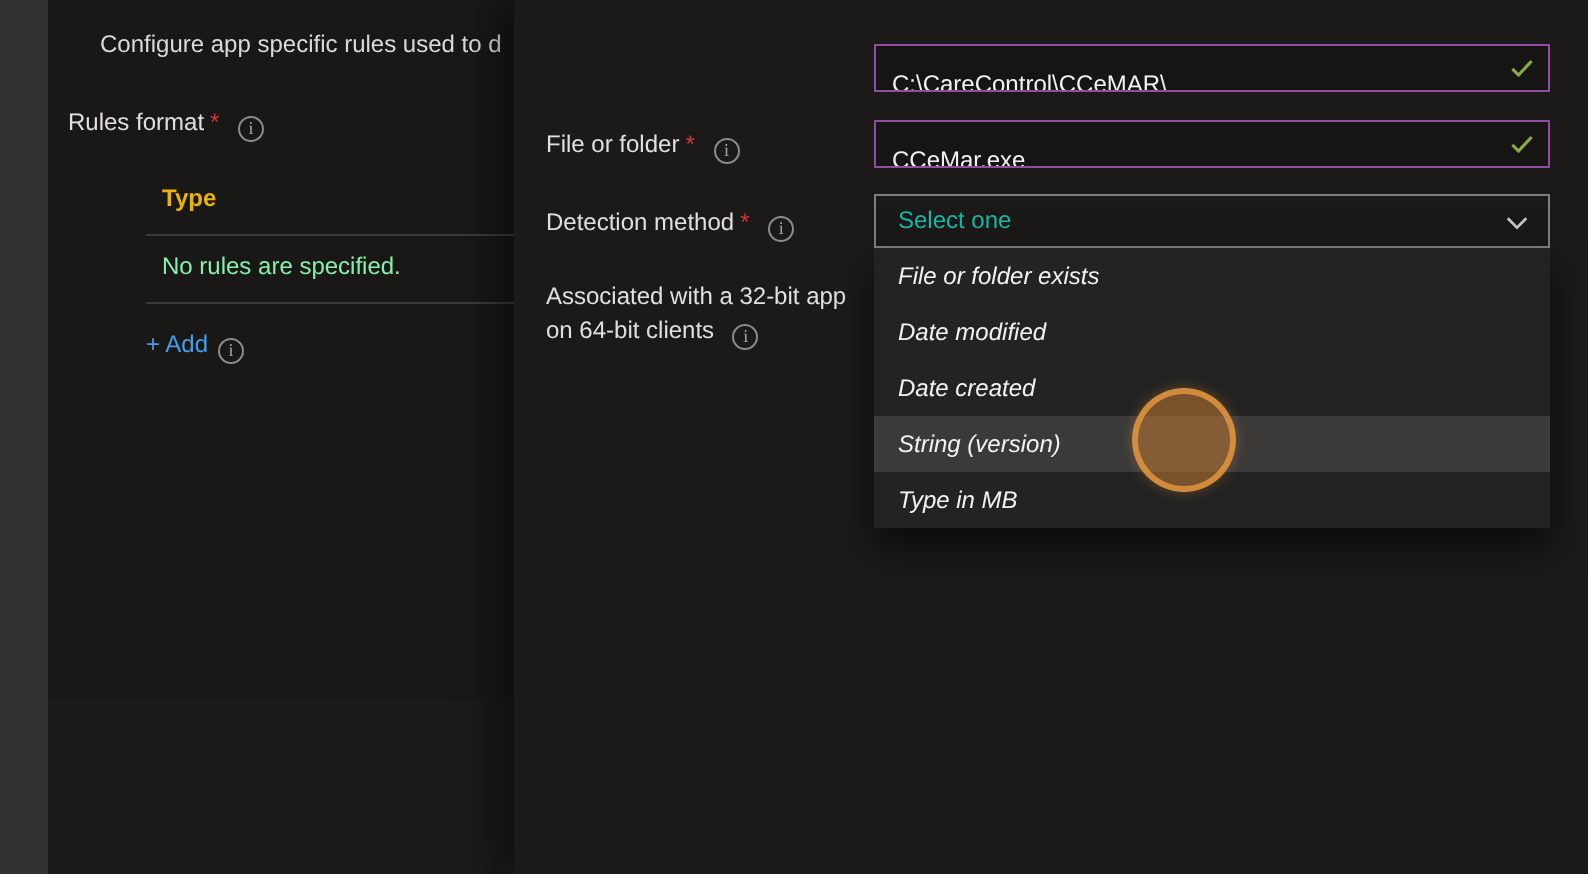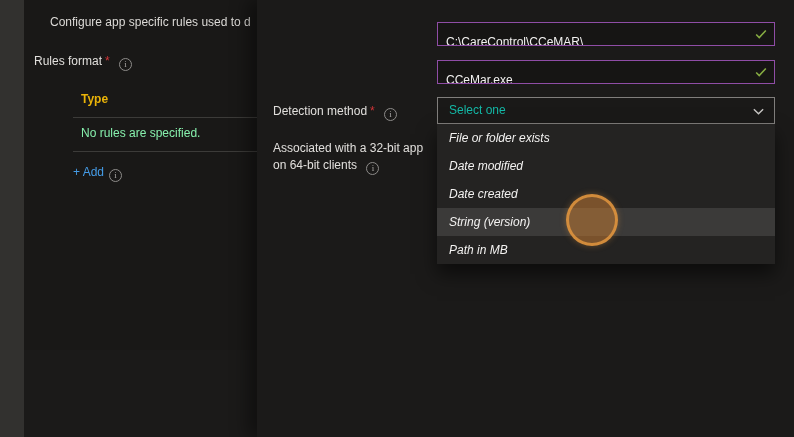--- a/index.html
+++ b/index.html
@@ -92,20 +92,24 @@
 
 <div class="flyout">
 
   <div class="input-wrap path">
     <input class="text-input" value="C:\CareControl\CCeMAR\" style="">
     <svg class="check-icon" viewBox="0 0 16 16">
       <path d="M2.5 8.5 L6 12 L13.5 4" fill="none" stroke="#86ac42" stroke-width="1.8"></path>
     </svg>
   </div>
 
+  <div class="f-label lbl-file">
+    <span>File or folder</span><span class="req">*</span>
+    <span class="info-icon"></span>
+  </div>
   <div class="input-wrap file">
     <input class="text-input" value="CCeMar.exe" style="">
     <svg class="check-icon" viewBox="0 0 16 16">
       <path d="M2.5 8.5 L6 12 L13.5 4" fill="none" stroke="#86ac42" stroke-width="1.8"></path>
     </svg>
   </div>
 
   <div class="f-label lbl-detect">
     <span>Detection method</span><span class="req">*</span>
     <span class="info-icon"></span>
@@ -120,17 +124,17 @@
   <div class="f-label lbl-assoc">
     <span>Associated with a 32-bit app on 64-bit clients</span>
     <span class="info-icon"></span>
   </div>
 
   <div class="dropdown">
     <div class="dd-option">File or folder exists</div>
     <div class="dd-option">Date modified</div>
     <div class="dd-option">Date created</div>
     <div class="dd-option highlighted">String (version)</div>
-    <div class="dd-option">Path in MB</div>
+    <div class="dd-option">Type in MB</div>
   </div>
 </div>
 
 <div class="click-indicator"></div>
 
 </body></html>

